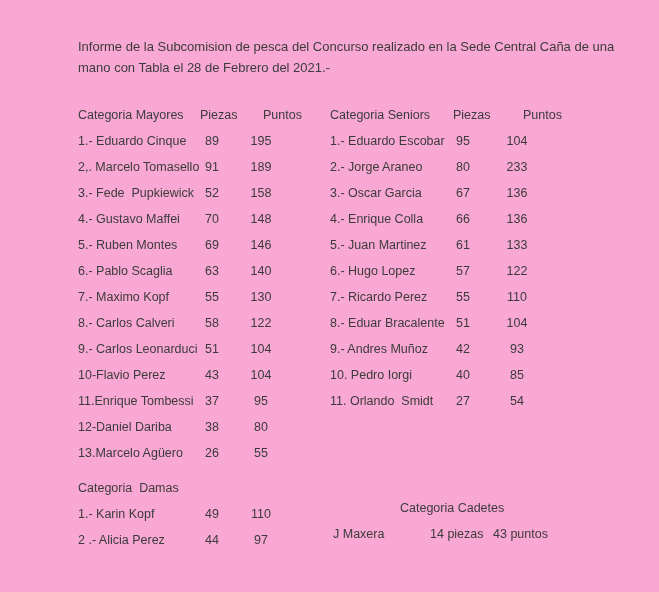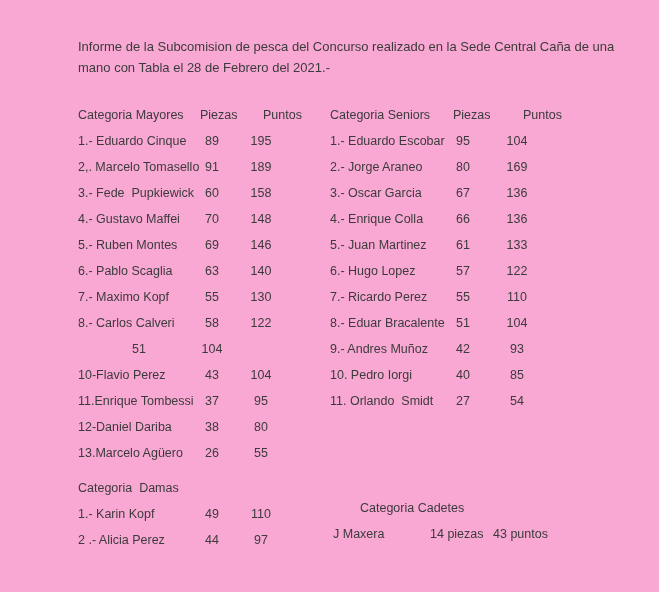--- a/index.html
+++ b/index.html
@@ -47,21 +47,21 @@
   }
   .hdr-l { grid-template-columns: 122px 63px auto; }
   .row-l { grid-template-columns: 122px 24px 74px; }
   .hdr-r { grid-template-columns: 123px 70px auto; }
   .row-r { grid-template-columns: 122px 22px 86px; }
 
   .cell { white-space: pre; }
   .num { text-align: center; }
 
   .cadetes-hdr {
-    margin-left: 27px;
+    margin-left: 67px;
     height: 26px;
     line-height: 16px;
     white-space: pre;
   }
   .cadetes-row {
     display: grid;
     grid-template-columns: 97px 63px auto;
     height: 26px;
     line-height: 16px;
   }
@@ -91,21 +91,21 @@
         </div>
 
         <div class="row row-l">
           <span class="cell">2,. Marcelo Tomasello</span>
           <span class="cell num">91</span>
           <span class="cell num">189</span>
         </div>
 
         <div class="row row-l">
           <span class="cell">3.- Fede  Pupkiewick</span>
-          <span class="cell num">60</span>
+          <span class="cell num">52</span>
           <span class="cell num">158</span>
         </div>
 
         <div class="row row-l">
           <span class="cell">4.- Gustavo Maffei</span>
           <span class="cell num">70</span>
           <span class="cell num">148</span>
         </div>
 
         <div class="row row-l">
@@ -126,20 +126,21 @@
           <span class="cell num">130</span>
         </div>
 
         <div class="row row-l">
           <span class="cell">8.- Carlos Calveri</span>
           <span class="cell num">58</span>
           <span class="cell num">122</span>
         </div>
 
         <div class="row row-l">
+          <span class="cell">9.- Carlos Leonarduci</span>
           <span class="cell num">51</span>
           <span class="cell num">104</span>
         </div>
 
         <div class="row row-l">
           <span class="cell">10-Flavio Perez</span>
           <span class="cell num">43</span>
           <span class="cell num">104</span>
         </div>
 
@@ -173,21 +174,21 @@
 
         <div class="row row-r">
           <span class="cell">1.- Eduardo Escobar</span>
           <span class="cell num">95</span>
           <span class="cell num">104</span>
         </div>
 
         <div class="row row-r">
           <span class="cell">2.- Jorge Araneo</span>
           <span class="cell num">80</span>
-          <span class="cell num">169</span>
+          <span class="cell num">233</span>
         </div>
 
         <div class="row row-r">
           <span class="cell">3.- Oscar Garcia</span>
           <span class="cell num">67</span>
           <span class="cell num">136</span>
         </div>
 
         <div class="row row-r">
           <span class="cell">4.- Enrique Colla</span>

